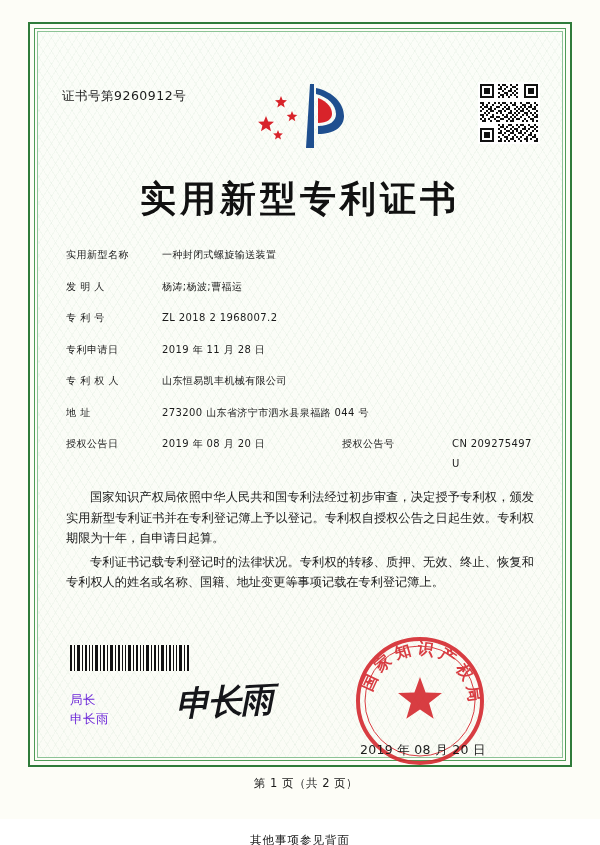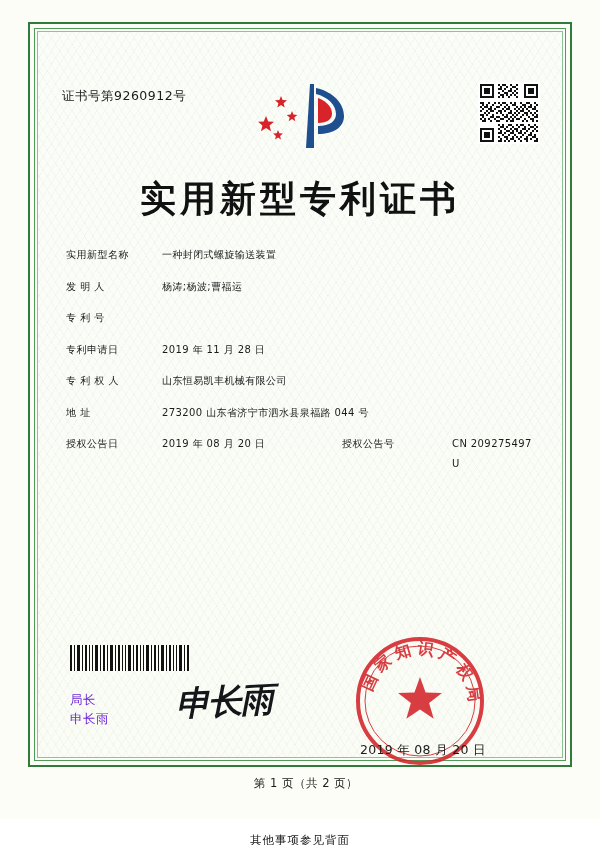--- a/index.html
+++ b/index.html
@@ -483,20 +483,21 @@
     <div class="field-row">
       <div class="field-label">实用新型名称</div>
       <div class="field-value">一种封闭式螺旋输送装置</div>
     </div>
     <div class="field-row">
       <div class="field-label">发 明 人</div>
       <div class="field-value">杨涛;杨波;曹福运</div>
     </div>
     <div class="field-row">
       <div class="field-label">专 利 号</div>
+      <div class="field-value">ZL 2018 2 1968007.2</div>
     </div>
     <div class="field-row">
       <div class="field-label">专利申请日</div>
       <div class="field-value">2019 年 11 月 28 日</div>
     </div>
     <div class="field-row">
       <div class="field-label">专 利 权 人</div>
       <div class="field-value">山东恒易凯丰机械有限公司</div>
     </div>
     <div class="field-row">
@@ -504,20 +505,24 @@
       <div class="field-value">273200 山东省济宁市泗水县泉福路 044 号</div>
     </div>
     <div class="field-row dual">
       <div class="field-label">授权公告日</div>
       <div class="field-value">2019 年 08 月 20 日</div>
       <div class="field-label2">授权公告号</div>
       <div class="field-value2">CN 209275497 U</div>
     </div>
   </div>
 
+  <div class="paragraphs">
+    <p>国家知识产权局依照中华人民共和国专利法经过初步审查，决定授予专利权，颁发实用新型专利证书并在专利登记簿上予以登记。专利权自授权公告之日起生效。专利权期限为十年，自申请日起算。</p>
+    <p>专利证书记载专利登记时的法律状况。专利权的转移、质押、无效、终止、恢复和专利权人的姓名或名称、国籍、地址变更等事项记载在专利登记簿上。</p>
+  </div>
 
   <div class="barcode">
     <svg viewBox="0 0 120 26" width="120" height="26" shape-rendering="crispEdges" xmlns="http://www.w3.org/2000/svg">
       <rect width="120" height="26" fill="#fdfdf7"></rect>
       <g fill="#111111">
         <rect x="0" y="0" width="2" height="26"></rect>
           <rect x="4" y="0" width="1" height="26"></rect>
         <rect x="7" y="0" width="3" height="26"></rect>
           <rect x="12" y="0" width="1" height="26"></rect>
         <rect x="15" y="0" width="2" height="26"></rect>

